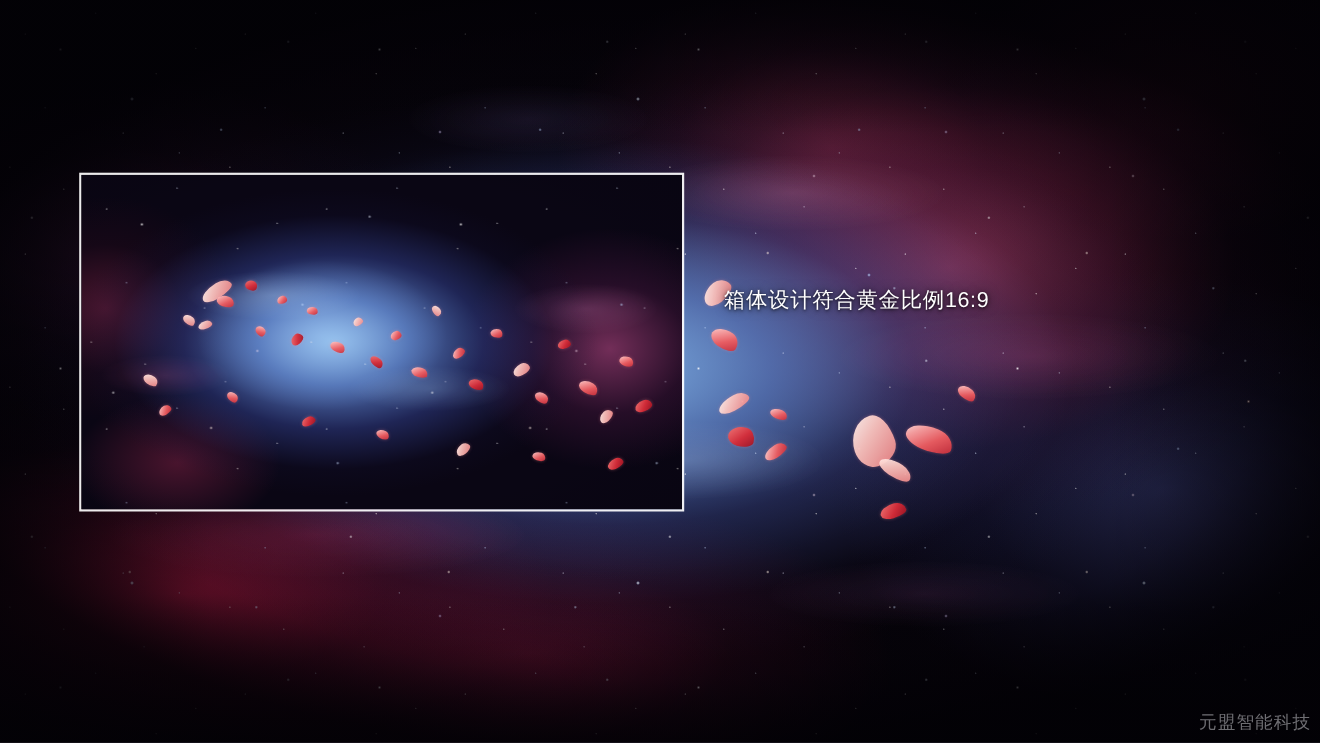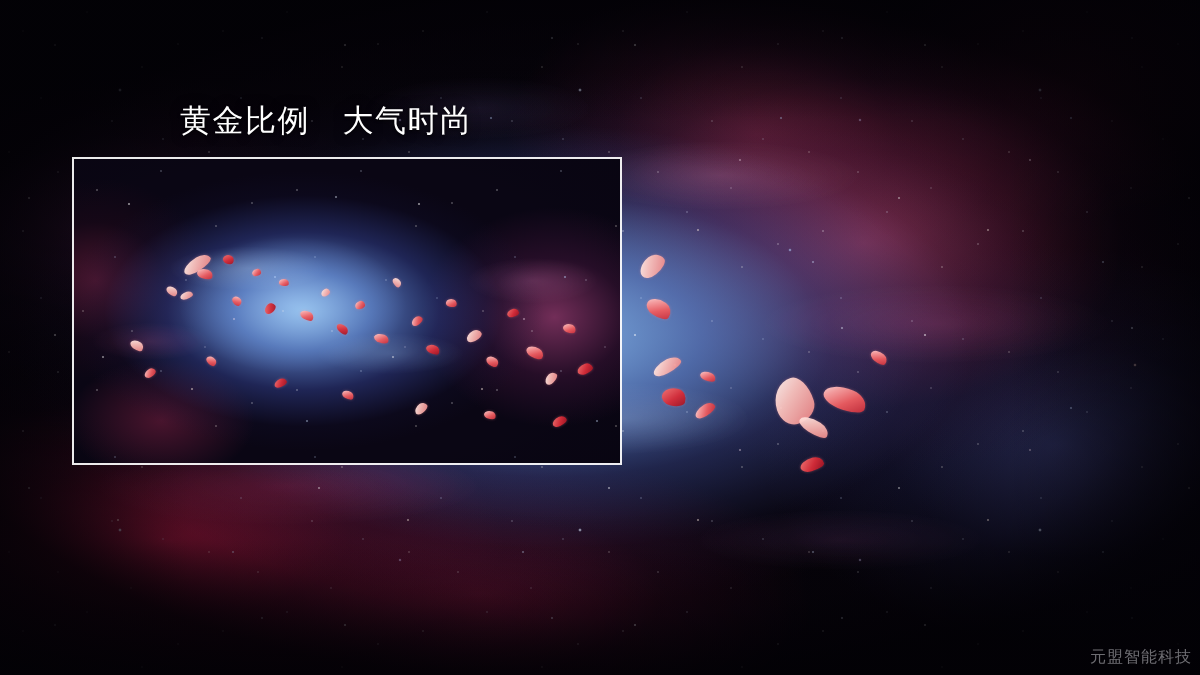--- a/index.html
+++ b/index.html
@@ -238,20 +238,20 @@
         <div class="petal" style="left: 70px; top: 210px; width: 12px; height: 8px; transform: rotate(-30deg);"></div>
         <div class="petal" style="left: 132px; top: 198px; width: 11px; height: 8px; transform: rotate(48deg);"></div>
         <div class="petal deep" style="left: 200px; top: 220px; width: 13px; height: 8px; transform: rotate(-22deg);"></div>
         <div class="petal" style="left: 268px; top: 232px; width: 12px; height: 8px; transform: rotate(28deg);"></div>
         <div class="petal pale" style="left: 340px; top: 245px; width: 14px; height: 9px; transform: rotate(-38deg);"></div>
         <div class="petal" style="left: 410px; top: 252px; width: 12px; height: 8px; transform: rotate(18deg);"></div>
         <div class="petal deep" style="left: 478px; top: 258px; width: 15px; height: 9px; transform: rotate(-25deg);"></div>
       </div>
   </div>
 
-  <div id="title">黄金比例　大气时尚</div>
 
   <div id="body-text">
+    <div class="line">箱体设计符合黄金比例16:9</div>
   </div>
 
   <div id="watermark">元盟智能科技</div>
 
 </div>
 
 </body></html>

